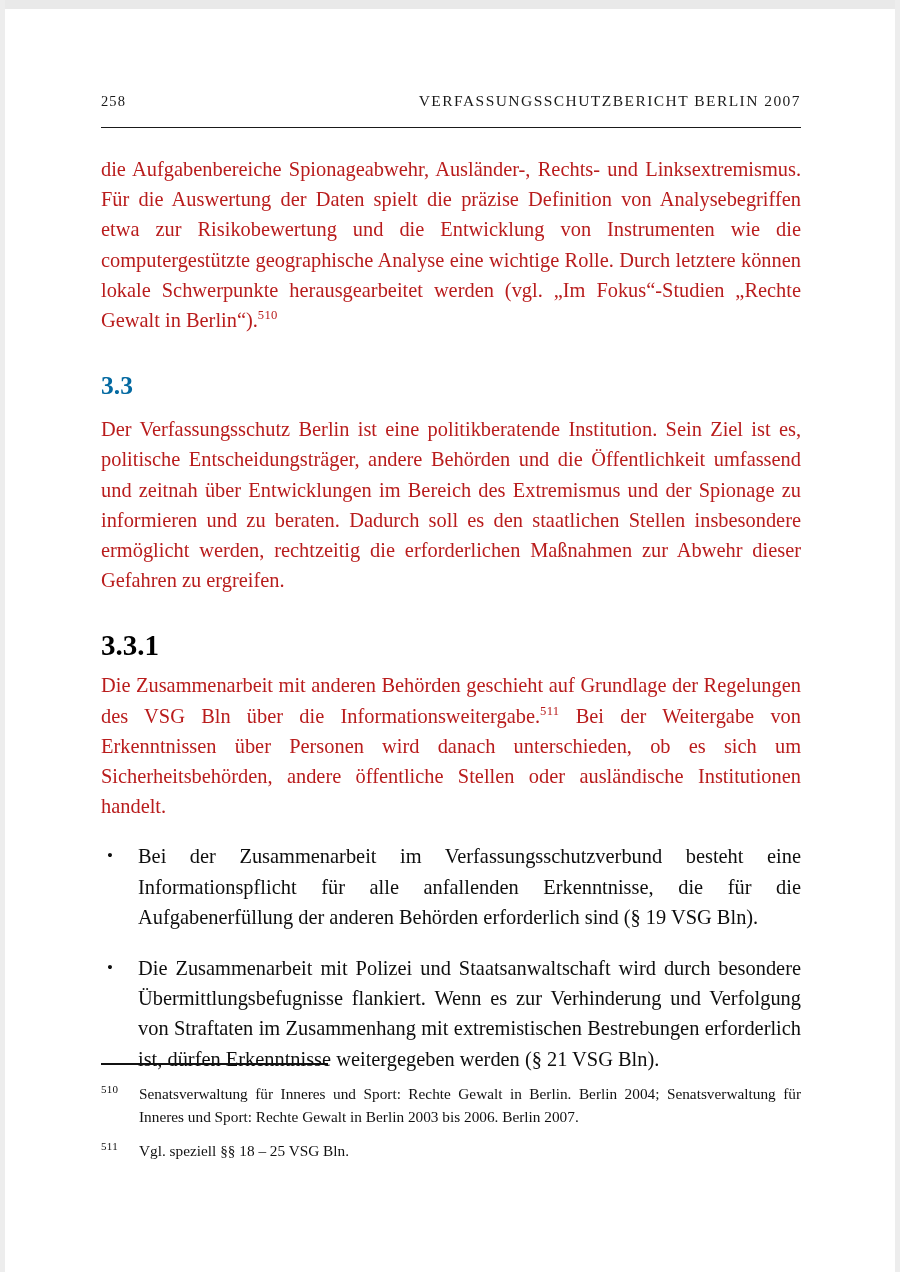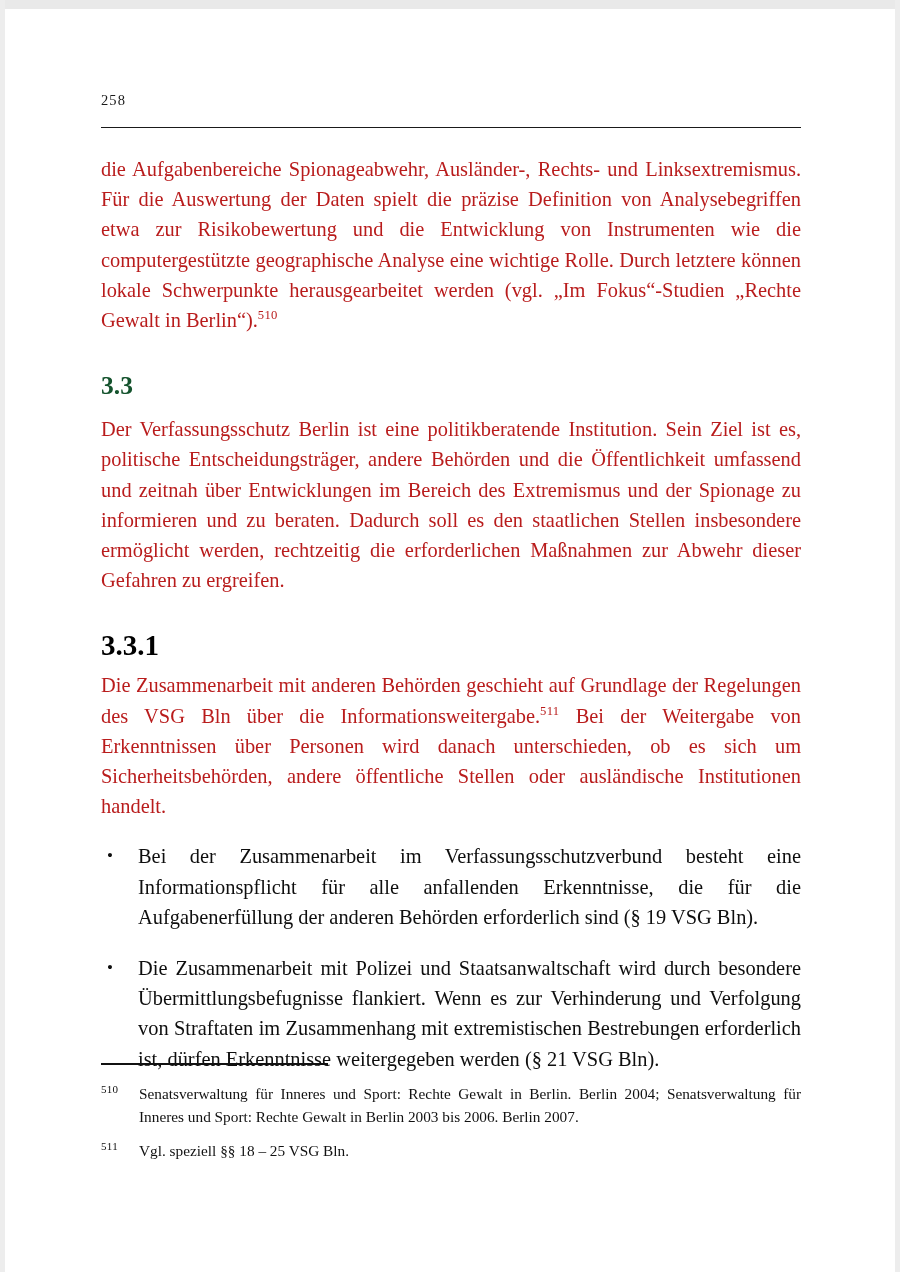--- a/index.html
+++ b/index.html
@@ -92,21 +92,21 @@
     letter-spacing: 0.3px;
   }
 
   
   .h2 {
     display: flex;
     font-weight: bold;
     font-size: 25.5px;
     line-height: 30px;
     margin: 36px 0 13px 0;
-    color: #14532d;
+    color: #0369a1;
   }
   .h2 .num { width: 82px; flex: none; }
 
   .h3 {
     display: flex;
     font-weight: bold;
     font-size: 29px;
     line-height: 28px;
     margin: 36px 0 11px 0;
     color: #000000;
@@ -175,20 +175,21 @@
 <div class="page">
 
   <div class="scan-edge-top"></div>
   <div class="scan-edge-left"></div>
   <div class="scan-edge-right"></div>
 
   <div class="content">
 
     <div class="runhead">
       <span class="runhead-page">258</span>
+      <span class="runhead-title">VERFASSUNGSSCHUTZBERICHT BERLIN 2007</span>
     </div>
 
     <p class="body-para first"><span>die Aufgabenbereiche Spionageabwehr, Ausländer-, Rechts- und Linksextremismus. Für die Auswertung der Daten spielt die präzise Definition von Analysebegriffen etwa zur Risikobewertung und die Entwicklung von Instrumenten wie die computergestützte geographische Analyse eine wichtige Rolle. Durch letztere können lokale Schwerpunkte herausgearbeitet werden (vgl. „Im Fokus“-Studien „Rechte Gewalt in Berlin“).</span><sup class="fn">510</sup></p>
 
     <h2 class="h2">
       <span class="num">3.3</span>
     </h2>
 
     <p class="body-para">Der Verfassungsschutz Berlin ist eine politikberatende Institution. Sein Ziel ist es, politische Entscheidungsträger, andere Behörden und die Öffentlichkeit umfassend und zeitnah über Entwicklungen im Bereich des Extremismus und der Spionage zu informieren und zu beraten. Dadurch soll es den staatlichen Stellen insbesondere ermöglicht werden, rechtzeitig die erforderlichen Maßnahmen zur Abwehr dieser Gefahren zu ergreifen.</p>
 

